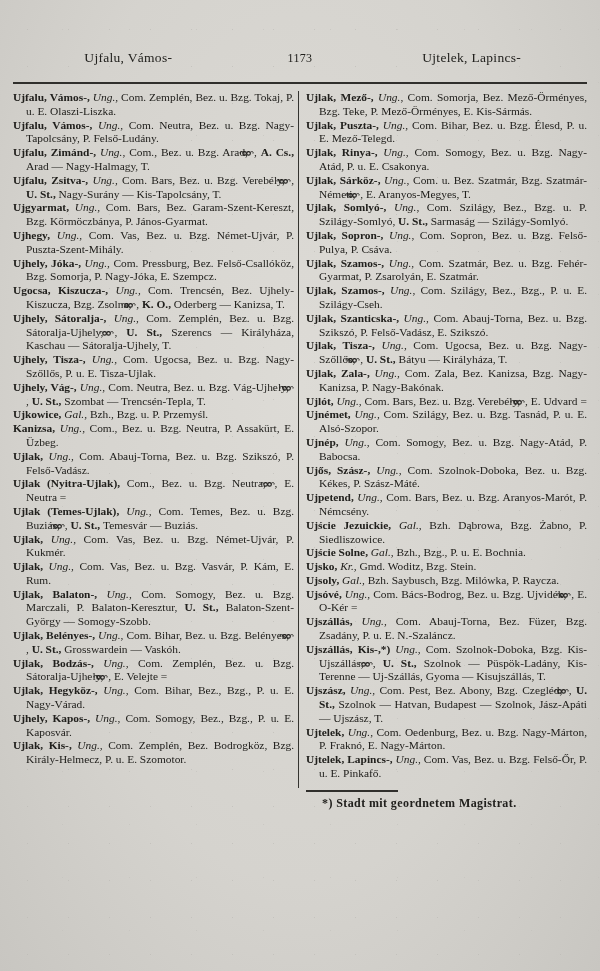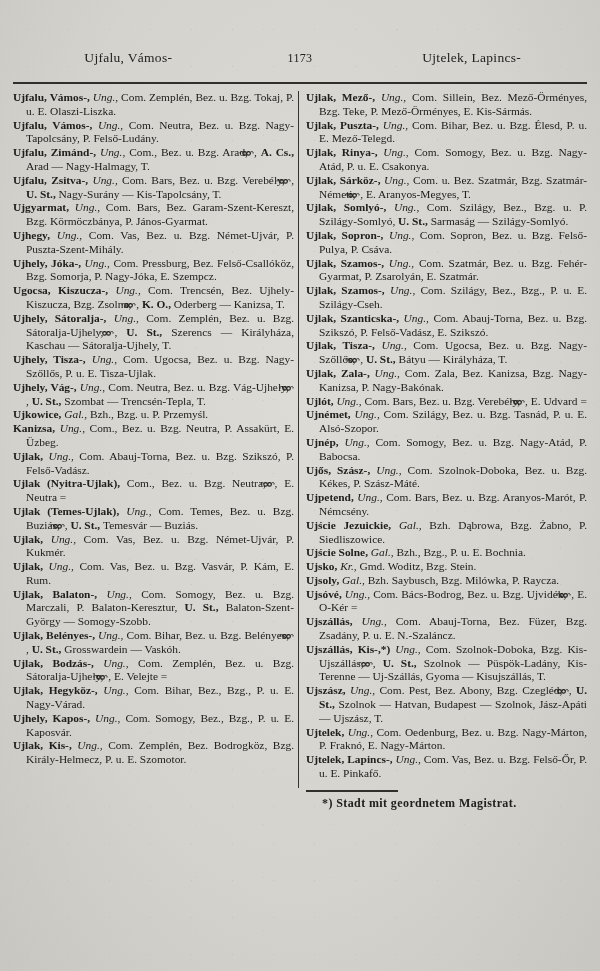--- a/index.html
+++ b/index.html
@@ -139,21 +139,21 @@
                 <path d="M16.8 4.0 C18.8 1.6 21.5 2.9 20.7 5.3" fill="none" stroke="#1d1c1a" stroke-width="1.3" stroke-linecap="round"></path>
               </svg></span><span class="n">, E. Velejte =</span></p>
           <p class="entry"><span class="b">Ujlak, Hegyköz-, </span><span class="i">Ung.</span><span class="n">, Com. Bihar, Bez., Bzg., P. u. E. Nagy-Várad.</span></p>
           <p class="entry"><span class="b">Ujhely, Kapos-, </span><span class="i">Ung.</span><span class="n">, Com. Somogy, Bez., Bzg., P. u. E. Kaposvár.</span></p>
           <p class="entry"><span class="b">Ujlak, Kis-, </span><span class="i">Ung.</span><span class="n">, Com. Zemplén, Bez. Bodrogköz, Bzg. Király-Helmecz, P. u. E. Szomotor.</span></p>
         </div>
     </div>
     <div class="column-divider"></div>
     <div class="col right">
       <div>
-          <p class="entry"><span class="b">Ujlak, Mező-, </span><span class="i">Ung.</span><span class="n">, Com. Sillein, Bez. Mező-Örményes, Bzg. Teke, P. Mező-Örményes, E. Kis-Sármás.</span></p>
+          <p class="entry"><span class="b">Ujlak, Mező-, </span><span class="i">Ung.</span><span class="n">, Com. Somorja, Bez. Mező-Örményes, Bzg. Teke, P. Mező-Örményes, E. Kis-Sármás.</span></p>
           <p class="entry"><span class="b">Ujlak, Puszta-, </span><span class="i">Ung.</span><span class="n">, Com. Bihar, Bez. u. Bzg. Élesd, P. u. E. Mező-Telegd.</span></p>
           <p class="entry"><span class="b">Ujlak, Rinya-, </span><span class="i">Ung.</span><span class="n">, Com. Somogy, Bez. u. Bzg. Nagy-Atád, P. u. E. Csakonya.</span></p>
           <p class="entry"><span class="b">Ujlak, Sárköz-, </span><span class="i">Ung.</span><span class="n">, Com. u. Bez. Szatmár, Bzg. Szatmár-Németi, </span><span class="posthorn"><svg viewBox="0 0 22 10" width="15" height="8" aria-hidden="true">
                 <path d="M5.4 4.0 C3.4 1.6 0.7 2.9 1.5 5.3" fill="none" stroke="#1d1c1a" stroke-width="1.3" stroke-linecap="round"></path>
                 <circle cx="8.2" cy="5.6" r="2.6" fill="none" stroke="#1d1c1a" stroke-width="1.7"></circle>
                 <circle cx="14.0" cy="5.6" r="2.6" fill="none" stroke="#1d1c1a" stroke-width="1.7"></circle>
                 <path d="M16.8 4.0 C18.8 1.6 21.5 2.9 20.7 5.3" fill="none" stroke="#1d1c1a" stroke-width="1.3" stroke-linecap="round"></path>
               </svg></span><span class="n">, E. Aranyos-Megyes, T.</span></p>
           <p class="entry"><span class="b">Ujlak, Somlyó-, </span><span class="i">Ung.</span><span class="n">, Com. Szilágy, Bez., Bzg. u. P. Szilágy-Somlyó, </span><span class="b">U. St., </span><span class="n">Sarmaság — Szilágy-Somlyó.</span></p>
           <p class="entry"><span class="b">Ujlak, Sopron-, </span><span class="i">Ung.</span><span class="n">, Com. Sopron, Bez. u. Bzg. Felső-Pulya, P. Csáva.</span></p>

